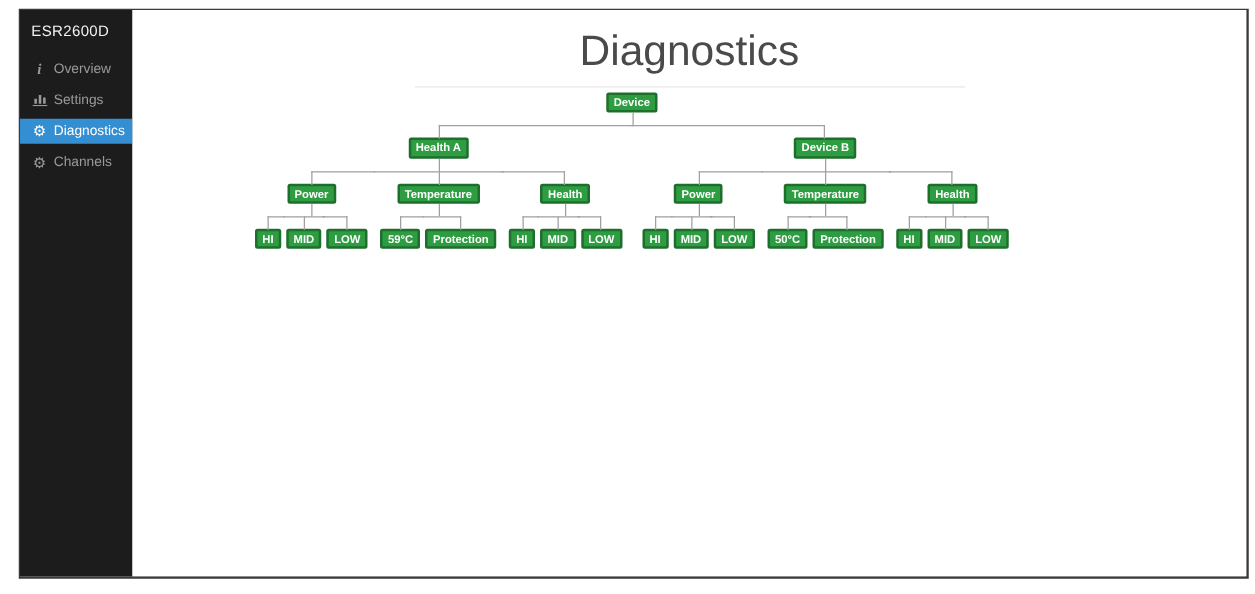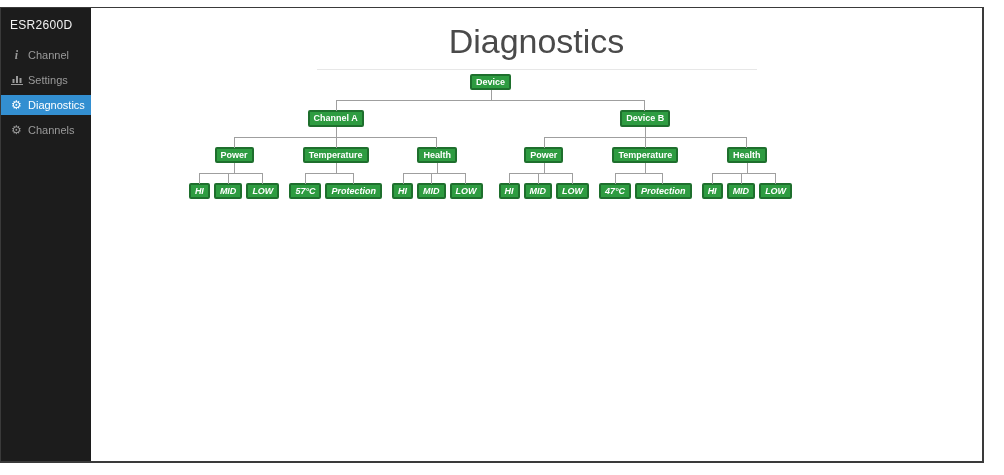--- a/index.html
+++ b/index.html
@@ -1,20 +1,20 @@
 <!DOCTYPE html>
 <html><head>
 <meta charset="utf-8">
 <style>
   * { box-sizing: border-box; margin: 0; padding: 0; }
   html, body { width: 1004px; height: 475px; background: #ffffff; overflow: hidden;
     font-family: "Liberation Sans", "DejaVu Sans", sans-serif; }
 
   .window-frame {
-    position: absolute; left: 0; top: 7px; width: 984px; height: 456px;
+    position: absolute; left: 15px; top: 7px; width: 984px; height: 456px;
     border: 1px solid #3a3a3a; border-right-width: 2px; border-bottom-width: 2px;
     display: flex; background: #ffffff;
   }
 
   
   .sidebar {
     width: 90px; min-width: 90px; background: #1c1c1c; color: #9a9a9a;
     display: flex; flex-direction: column;
   }
   .brand {
@@ -55,41 +55,41 @@
   }
   .tree > ul > li { padding-top: 2px; }
   .tree li::before, .tree li::after {
     content: ''; position: absolute; top: 0; right: 50%;
     width: 50%; height: 10px; border-top: 1px solid #9f9f9f;
   }
   .tree li::after { right: auto; left: 50%; border-left: 1px solid #9f9f9f; }
   .tree li:only-child::before, .tree li:only-child::after { display: none; }
   .tree li:first-child::before, .tree li:last-child::after { border: none; }
   .tree li:last-child::before { border-right: 1px solid #9f9f9f; }
-  .tree ul.leaves > li { padding-left: 2px; padding-right: 2px; font-style: italic; }
+  .tree ul.leaves > li { padding-left: 2px; padding-right: 2px; }
 
   .node {
     display: inline-block; background: #2e9c41; border: 2px solid #1e6f2d;
     color: #ffffff; font-weight: bold; font-size: 9px; line-height: 1.15;
     padding: 1px 4px; border-radius: 2px; white-space: nowrap; text-align: center;
   }
 </style>
 </head>
 <body>
 
 <div class="window-frame">
 
   <div class="sidebar">
     <div class="brand">ESR2600D</div>
     <ul class="nav">
       <li>
         <span class="icon">
             <span class="info-glyph">i</span>
           </span>
-        <span>Channel</span>
+        <span>Overview</span>
       </li>
       <li>
         <span class="icon">
           <svg class="bar-svg" width="12" height="10" viewBox="0 0 12 10">
             <rect x="0" y="9" width="12" height="1" fill="currentColor"></rect>
             <rect x="1.5" y="4" width="2" height="4" fill="currentColor"></rect>
             <rect x="5" y="1" width="2" height="7" fill="currentColor"></rect>
             <rect x="8.5" y="3" width="2" height="5" fill="currentColor"></rect>
           </svg>
         </span>
@@ -110,41 +110,41 @@
     <h1 class="page-title">Diagnostics</h1>
     <hr class="divider">
 
     <div class="tree">
       <ul>
         <li>
           <span class="node">Device</span>
           <ul>
 
             <li>
-              <span class="node">Channel A</span>
+              <span class="node">Health A</span>
               <ul>
                 <li>
                   <span class="node">Power</span>
                   <ul class="leaves">
                     <li>
                         <span class="node">HI</span>
                       </li>
                     <li>
                         <span class="node">MID</span>
                       </li>
                     <li>
                         <span class="node">LOW</span>
                       </li>
                   </ul>
                 </li>
                 <li>
                   <span class="node">Temperature</span>
                   <ul class="leaves">
                     <li>
-                        <span class="node">57°C</span>
+                        <span class="node">59°C</span>
                       </li>
                     <li>
                         <span class="node">Protection</span>
                       </li>
                   </ul>
                 </li>
                 <li>
                   <span class="node">Health</span>
                   <ul class="leaves">
                     <li>
@@ -175,21 +175,21 @@
                       </li>
                     <li>
                         <span class="node">LOW</span>
                       </li>
                   </ul>
                 </li>
                 <li>
                   <span class="node">Temperature</span>
                   <ul class="leaves">
                     <li>
-                        <span class="node">47°C</span>
+                        <span class="node">50°C</span>
                       </li>
                     <li>
                         <span class="node">Protection</span>
                       </li>
                   </ul>
                 </li>
                 <li>
                   <span class="node">Health</span>
                   <ul class="leaves">
                     <li>

